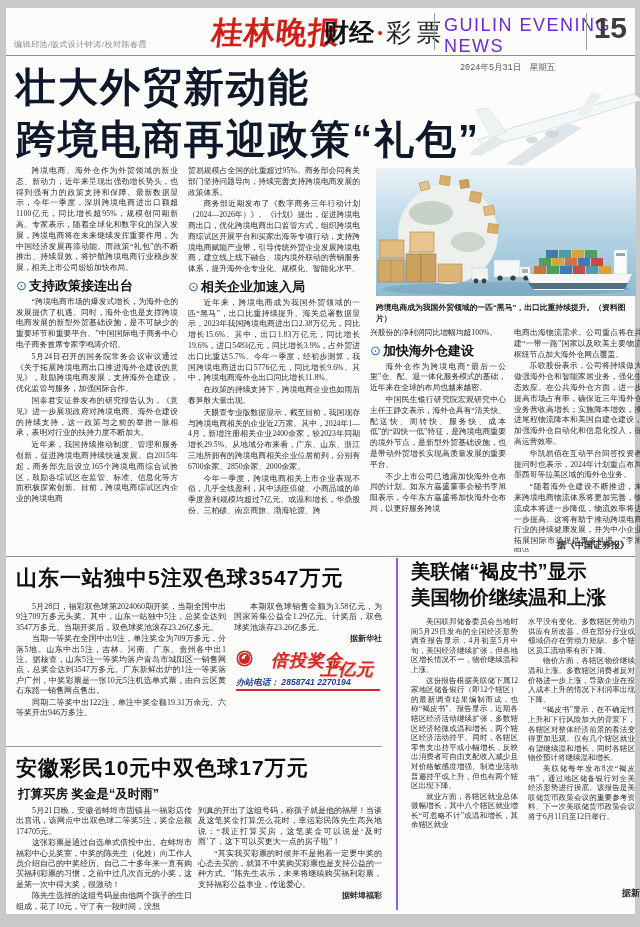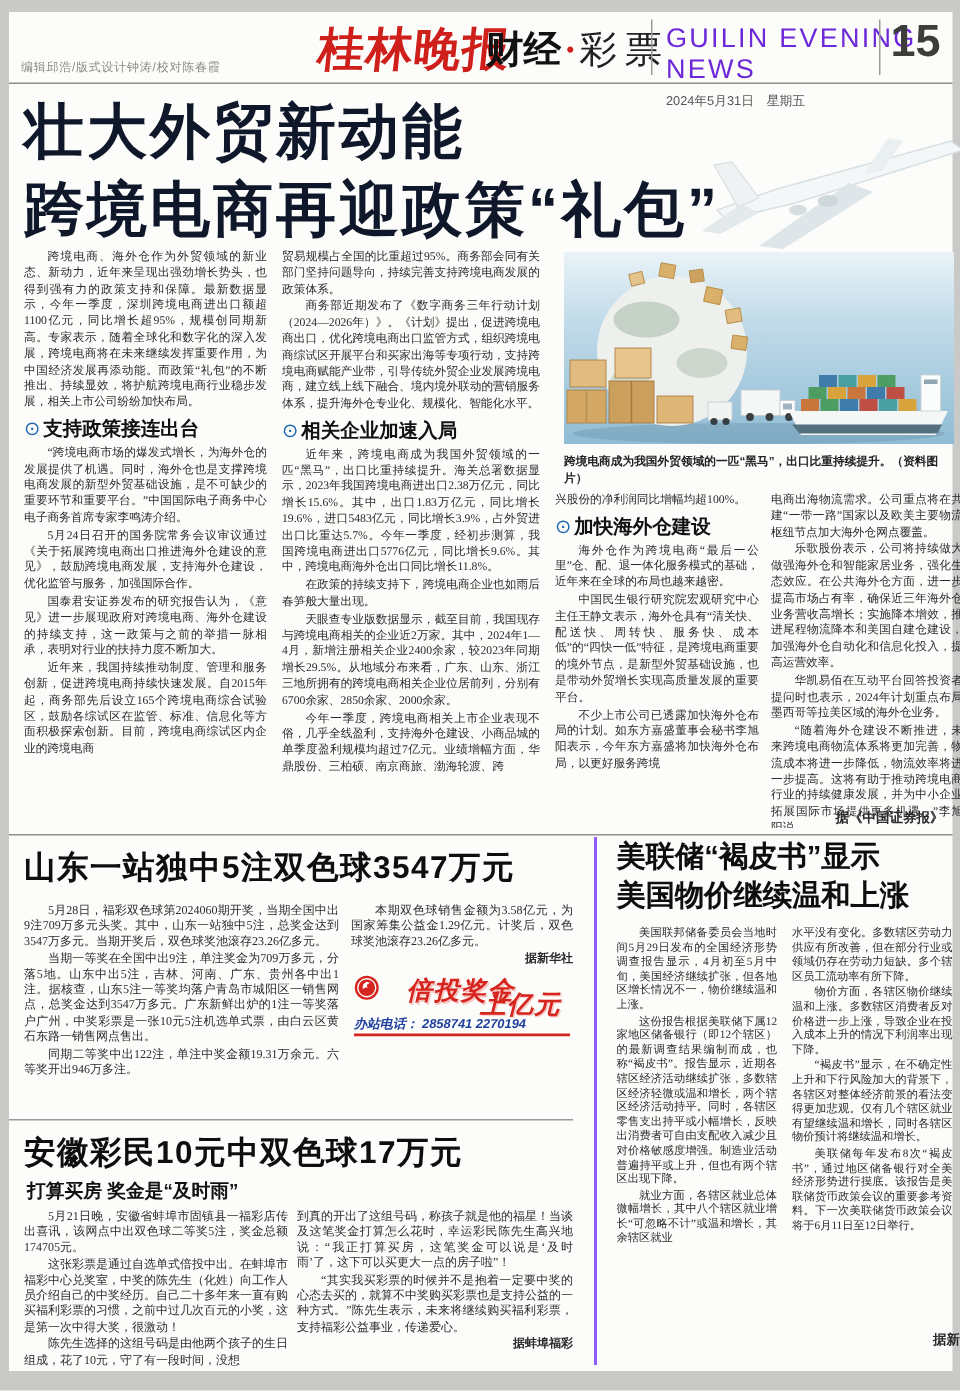--- a/index.html
+++ b/index.html
@@ -15,21 +15,21 @@
         font-family:"Liberation Serif",serif;transform:skewX(-6deg);letter-spacing:1px;}
   .section-title{position:absolute;left:318px;top:8px;font-size:25px;}
   .section-title .fj{font-family:"Liberation Sans",sans-serif;font-weight:900;color:#111;}
   .section-title .dot{color:#cf1f1a;font-weight:900;margin:0 2px;}
   .section-title .cp{font-family:"Liberation Serif",serif;color:#222;letter-spacing:5px;}
   .m-div{position:absolute;width:1px;background:#9a9a98;}
   .m-div1{left:428px;top:5px;height:37px;}
   .m-div2{left:580px;top:5px;height:37px;}
   .eng-block{position:absolute;left:438px;top:7px;}
   .eng-name{font-size:18px;color:#6d28d9;letter-spacing:1.5px;font-family:Liberation Sans, sans-serif;}
-  .eng-date{font-size:8.5px;color:#555;margin-top:5px;font-family:Liberation Sans, sans-serif;}
+  .eng-date{font-size:8.5px;color:#555;margin-top:5px;font-family:Liberation Mono, monospace;margin-left:16px;}
   .pageno{position:absolute;right:8px;top:3px;font-size:30px;color:#3d3d3b;
           font-family:"Liberation Sans",sans-serif;font-weight:600;}
 
   
   .lead{position:absolute;left:0;top:48px;width:100%;height:500px;border-bottom:1px solid #8e8e8c;}
   .hl{position:absolute;left:10px;font-family:"Liberation Sans",sans-serif;font-weight:900;
       color:#0f172a;font-size:40px;letter-spacing:2px;white-space:nowrap;}
   .hl1{top:4px;}
   .hl2{top:56px;}
   .lead-col{position:absolute;font-size:7.8px;line-height:10.8px;text-align:justify;overflow:hidden;}
@@ -191,21 +191,21 @@
       <p class="p ind">国泰君安证券发布的研究报告认为，《意见》进一步展现政府对跨境电商、海外仓建设的持续支持，这一政策与之前的举措一脉相承，表明对行业的扶持力度不断加大。</p>
       <p class="p ind">近年来，我国持续推动制度、管理和服务创新，促进跨境电商持续快速发展。自2015年起，商务部先后设立165个跨境电商综合试验区，鼓励各综试区在监管、标准、信息化等方面积极探索创新。目前，跨境电商综试区内企业的跨境电商</p>
     </div>
     <div class="lead-col col2">
       <p class="p">贸易规模占全国的比重超过95%。商务部会同有关部门坚持问题导向，持续完善支持跨境电商发展的政策体系。</p>
       <p class="p ind">商务部近期发布了《数字商务三年行动计划（2024—2026年）》。《计划》提出，促进跨境电商出口，优化跨境电商出口监管方式，组织跨境电商综试区开展平台和买家出海等专项行动，支持跨境电商赋能产业带，引导传统外贸企业发展跨境电商，建立线上线下融合、境内境外联动的营销服务体系，提升海外仓专业化、规模化、智能化水平。</p>
       <div class="subhead"><span class="bullet">⊙</span><span>相关企业加速入局</span></div>
       <p class="p ind">近年来，跨境电商成为我国外贸领域的一匹“黑马”，出口比重持续提升。海关总署数据显示，2023年我国跨境电商进出口2.38万亿元，同比增长15.6%。其中，出口1.83万亿元，同比增长19.6%，进口5483亿元，同比增长3.9%，占外贸进出口比重达5.7%。今年一季度，经初步测算，我国跨境电商进出口5776亿元，同比增长9.6%。其中，跨境电商海外仓出口同比增长11.8%。</p>
       <p class="p ind">在政策的持续支持下，跨境电商企业也如雨后春笋般大量出现。</p>
       <p class="p ind">天眼查专业版数据显示，截至目前，我国现存与跨境电商相关的企业近2万家。其中，2024年1—4月，新增注册相关企业2400余家，较2023年同期增长29.5%。从地域分布来看，广东、山东、浙江三地所拥有的跨境电商相关企业位居前列，分别有6700余家、2850余家、2000余家。</p>
-      <p class="p ind">今年一季度，跨境电商相关上市企业表现不俗，几乎全线盈利，支持海外仓建设、小商品城的单季度盈利规模均超过7亿元。业绩增幅方面，华鼎股份、三柏硕、南京商旅、渤海轮渡、跨</p>
+      <p class="p ind">今年一季度，跨境电商相关上市企业表现不俗，几乎全线盈利，其中汤臣倍健、小商品城的单季度盈利规模均超过7亿元。或温和增长，华鼎股份、三柏硕、南京商旅、渤海轮渡、跨</p>
     </div>
     <div class="lead-col col3">
       <p class="p">兴股份的净利润同比增幅均超100%。</p>
       <div class="subhead"><span class="bullet">⊙</span><span>加快海外仓建设</span></div>
       <p class="p ind">海外仓作为跨境电商“最后一公里”仓、配、退一体化服务模式的基础，近年来在全球的布局也越来越密。</p>
       <p class="p ind">中国民生银行研究院宏观研究中心主任王静文表示，海外仓具有“清关快、配送快、周转快、服务快、成本低”的“四快一低”特征，是跨境电商重要的境外节点，是新型外贸基础设施，也是带动外贸增长实现高质量发展的重要平台。</p>
       <p class="p ind">不少上市公司已透露加快海外仓布局的计划。如东方嘉盛董事会秘书李旭阳表示，今年东方嘉盛将加快海外仓布局，以更好服务跨境</p>
     </div>
     <div class="lead-col col4">
       <p class="p">电商出海物流需求。公司重点将在共建“一带一路”国家以及欧美主要物流枢纽节点加大海外仓网点覆盖。</p>

